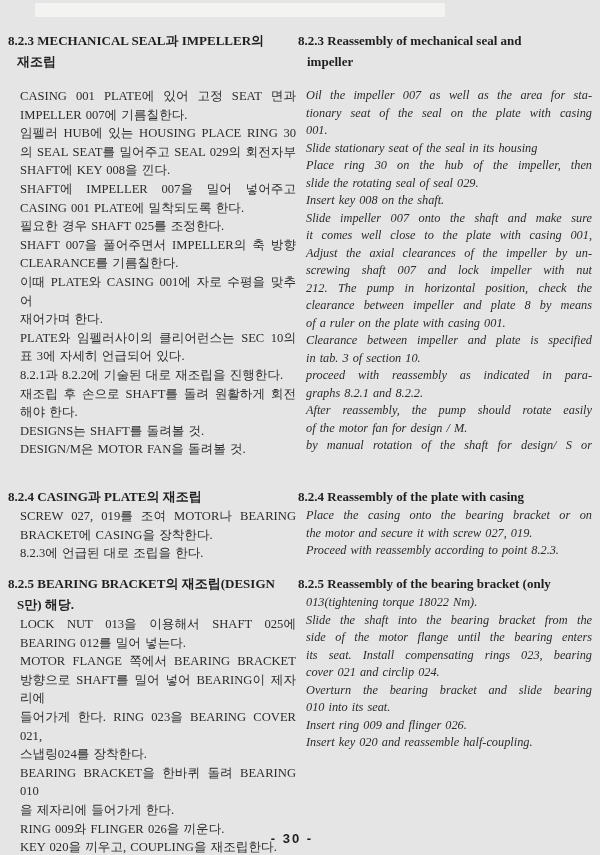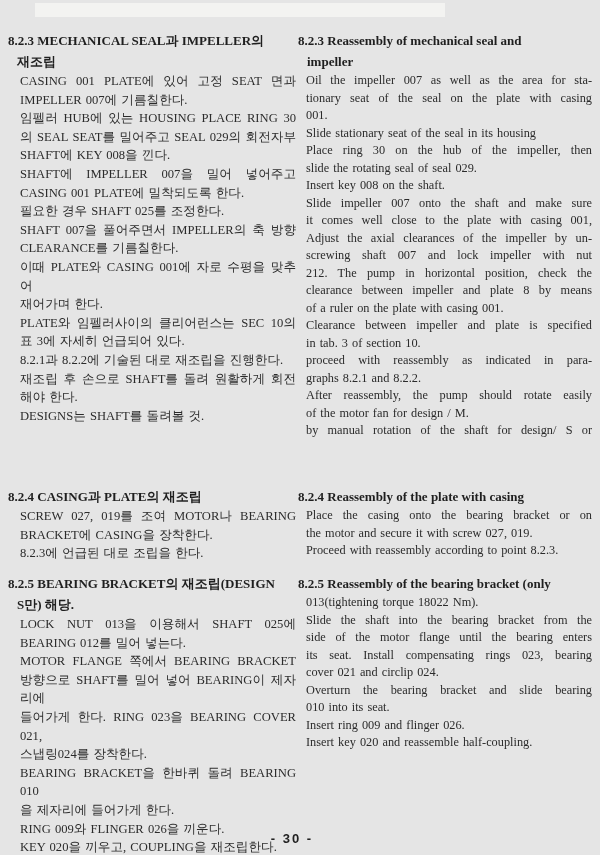--- a/index.html
+++ b/index.html
@@ -33,22 +33,22 @@
   .col.right {
     left:298px; width:294px;
     font-size:12.3px; line-height:17.5px;
   }
   .heading {
     font-weight:bold; font-size:13px; line-height:21px;
     color:#1f1f1f;
   }
   .hline.indent { padding-left:9px; }
   .col.left  .body { margin-left:12px; }
-  .col.right .body { margin-left:8px; }
-  .sec-first .body { }
+  .col.right .body { margin-left:8px;font-style:italic; }
+  .sec-first .body { margin-top:15px; }
   .line { text-align:left; word-spacing:1px; }
   .line.fill { text-align:justify; text-align-last:justify; }
   .footer {
     position:absolute; top:831px; left:0; width:584px;
     text-align:center;
     font-family:"Liberation Sans","DejaVu Sans",sans-serif;
     font-weight:bold; font-size:13px; letter-spacing:2px;
     color:#222222;
   }
 </style>
@@ -76,20 +76,21 @@
             <div class="line fill">SHAFT 007을 풀어주면서 IMPELLER의 축 방향</div>
             <div class="line">CLEARANCE를 기름칠한다.</div>
             <div class="line fill">이때 PLATE와 CASING 001에 자로 수평을 맞추어</div>
             <div class="line">재어가며 한다.</div>
             <div class="line fill">PLATE와 임펠러사이의 클리어런스는 SEC 10의</div>
             <div class="line">표 3에 자세히 언급되어 있다.</div>
             <div class="line">8.2.1과 8.2.2에 기술된 대로 재조립을 진행한다.</div>
             <div class="line fill">재조립 후 손으로 SHAFT를 돌려 원활하게 회전</div>
             <div class="line">해야 한다.</div>
             <div class="line">DESIGNS는 SHAFT를 돌려볼 것.</div>
+            <div class="line">DESIGN/M은 MOTOR FAN을 돌려볼 것.</div>
           </div>
         </div>
         <div class="col right">
           <div class="heading">
             <div class="hline">8.2.3 Reassembly of mechanical seal and</div>
             <div class="hline indent">impeller</div>
           </div>
           <div class="body">
             <div class="line fill">Oil the impeller 007 as well as the area for sta-</div>
             <div class="line fill">tionary seat of the seal on the plate with casing</div>

